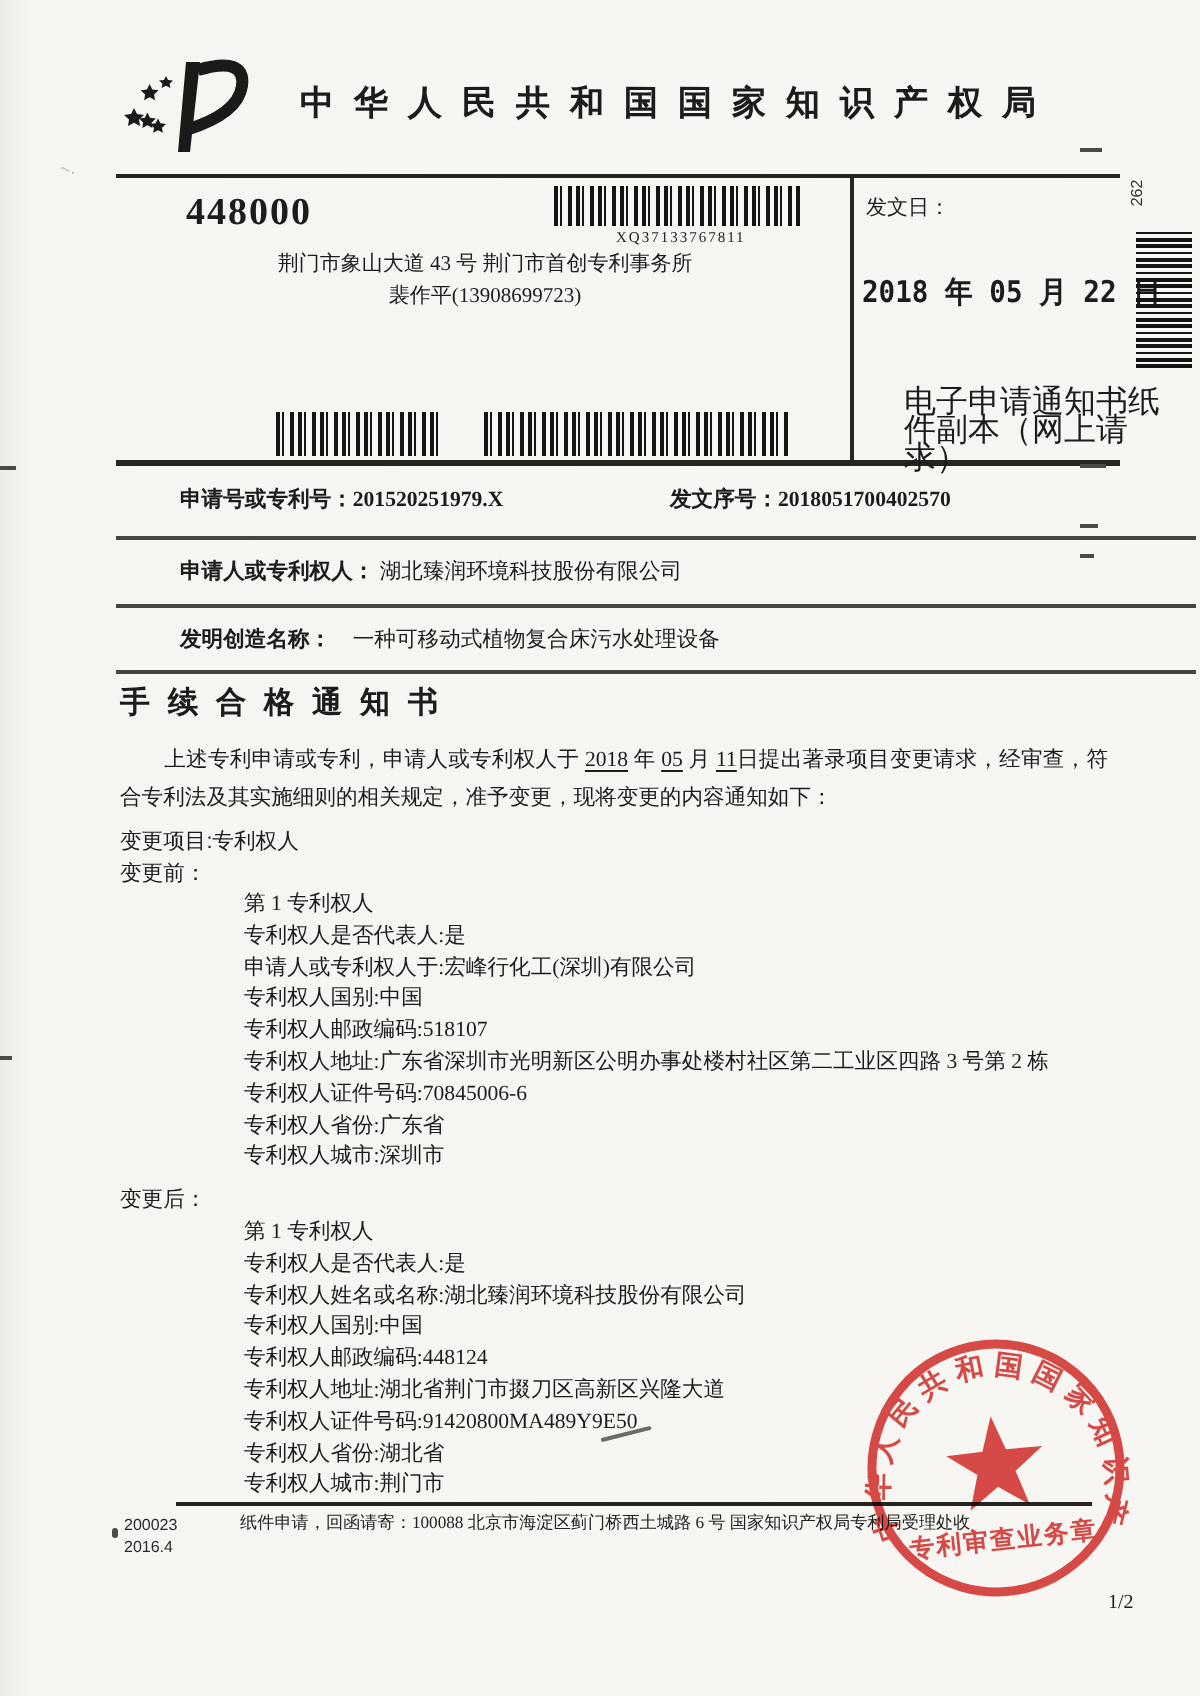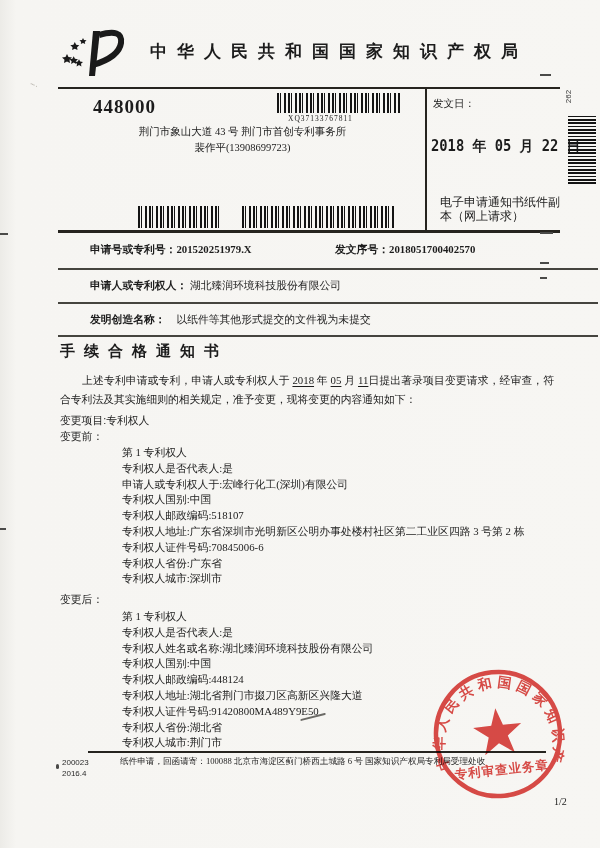--- a/index.html
+++ b/index.html
@@ -16,21 +16,21 @@
   .bc{background-image:repeating-linear-gradient(90deg,#141414 0 2px,rgba(0,0,0,0) 2px 3px,#141414 3px 4px,rgba(0,0,0,0) 4px 7px,#141414 7px 9px,rgba(0,0,0,0) 9px 11px);}
   .bcv{background-image:repeating-linear-gradient(0deg,#141414 0 2px,rgba(0,0,0,0) 2px 3px,#141414 3px 5px,rgba(0,0,0,0) 5px 7px,#141414 7px 8px,rgba(0,0,0,0) 8px 10px);}
   .bc-label{font-family:"Liberation Serif",serif;font-size:7.5px;letter-spacing:1px;}
   
   .postal{left:93px;top:96px;font-size:19px;font-weight:bold;font-family:"Liberation Serif",serif;letter-spacing:1px;}
   .addr{left:80px;top:125px;width:325px;text-align:center;font-size:10.5px;font-family:"Liberation Serif",serif;}
   .recip{left:80px;top:141px;width:325px;text-align:center;font-size:10.5px;font-family:"Liberation Serif",serif;}
   
   .d-label{left:433px;top:97px;font-size:10.5px;font-family:"Liberation Serif",serif;}
   .d-date{left:431px;top:137px;font-size:15px;font-weight:bold;font-family:"DejaVu Sans Mono","Liberation Sans",sans-serif;letter-spacing:0;white-space:nowrap;transform:scaleX(.92);transform-origin:left;}
-  .d-note{left:440px;top:195px;width:128px;font-size:12px;line-height:14px;font-family:"Liberation Serif",serif;}
+  .d-note{left:452px;top:195px;width:128px;font-size:16px;line-height:14px;font-family:"Liberation Serif",serif;}
   
   .row-label{font-weight:bold;}
   .info{font-size:10.8px;font-family:"Liberation Serif",serif;white-space:nowrap;}
   
   .n-title{left:60px;top:342px;width:492px;text-align:left;font-size:15px;font-weight:bold;letter-spacing:9px;font-family:"Liberation Serif",serif;}
   .n-body{left:60px;top:371px;width:494px;font-size:10.8px;line-height:19px;font-family:"Liberation Serif",serif;text-align:justify;}
   .n-body .ind{display:inline-block;width:22px;}
   .u{text-decoration:underline;text-underline-offset:2px;}
   .chg{font-size:10.8px;font-family:Liberation Sans, sans-serif;white-space:nowrap;}
   .chg-list{font-size:10.8px;font-family:"Liberation Serif",serif;line-height:15.8px;white-space:nowrap;}
@@ -64,21 +64,21 @@
   <div class="abs hdr-title">中华人民共和国国家知识产权局</div>
   <div class="abs smudge" style="left:30px;top:80px;">~·</div>
 
   <div class="rule" style="left:58px;top:87px;width:502px;height:2px;"></div>
 
   <div class="rule" style="left:425px;top:88px;width:1.5px;height:144px;"></div>
   <div class="rule" style="left:58px;top:230px;width:502px;height:3px;"></div>
 
   <div class="abs postal">448000</div>
   <div class="abs bc" style="left:277px;top:93px;width:124px;height:20px;"></div>
-  <div class="abs bc-label" style="left:288px;top:114px;">XQ37133767811</div>
+  <div class="abs bc-label" style="left:308px;top:114px;">XQ37133767811</div>
   <div class="abs addr">荆门市象山大道 43 号  荆门市首创专利事务所</div>
   <div class="abs recip">裴作平(13908699723)</div>
   <div class="abs bc" style="left:138px;top:206px;width:84px;height:22px;"></div>
   <div class="abs bc" style="left:242px;top:206px;width:152px;height:22px;"></div>
 
   <div class="abs d-label">发文日：</div>
   <div class="abs d-date">2018 年 05 月 22 日</div>
   <div class="abs d-note">电子申请通知书纸件副本（网上请求）</div>
 
   <div class="abs code-rot">262</div>
@@ -91,21 +91,21 @@
     <span class="row-label">发文序号：</span><span class="row-label">2018051700402570</span>
   </div>
   <div class="rule" style="left:58px;top:268px;width:540px;height:1.5px;opacity:.85;"></div>
 
   <div class="abs info" style="left:90px;top:279px;">
     <span class="row-label">申请人或专利权人：</span> <span>湖北臻润环境科技股份有限公司</span>
   </div>
   <div class="rule" style="left:58px;top:302px;width:540px;height:1.5px;opacity:.85;"></div>
 
   <div class="abs info" style="left:90px;top:313px;">
-    <span class="row-label">发明创造名称：</span>　<span>以纸件等其他形式提交的文件视为未提交</span>
+    <span class="row-label">发明创造名称：</span>　<span>一种可移动式植物复合床污水处理设备</span>
   </div>
   <div class="rule" style="left:58px;top:335px;width:540px;height:1.5px;opacity:.85;"></div>
 
   <div class="abs n-title">手续合格通知书</div>
 
   <div class="abs n-body">
     <span class="ind"></span><span>上述专利申请或专利，申请人或专利权人于</span>
     <span class="u">2018</span> <span>年</span>
     <span class="u">05</span> <span>月</span>
     <span class="u">11</span><span>日提出著录项目变更请求，经审查，符合专利法及其实施细则的相关规定，准予变更，现将变更的内容通知如下：</span>

